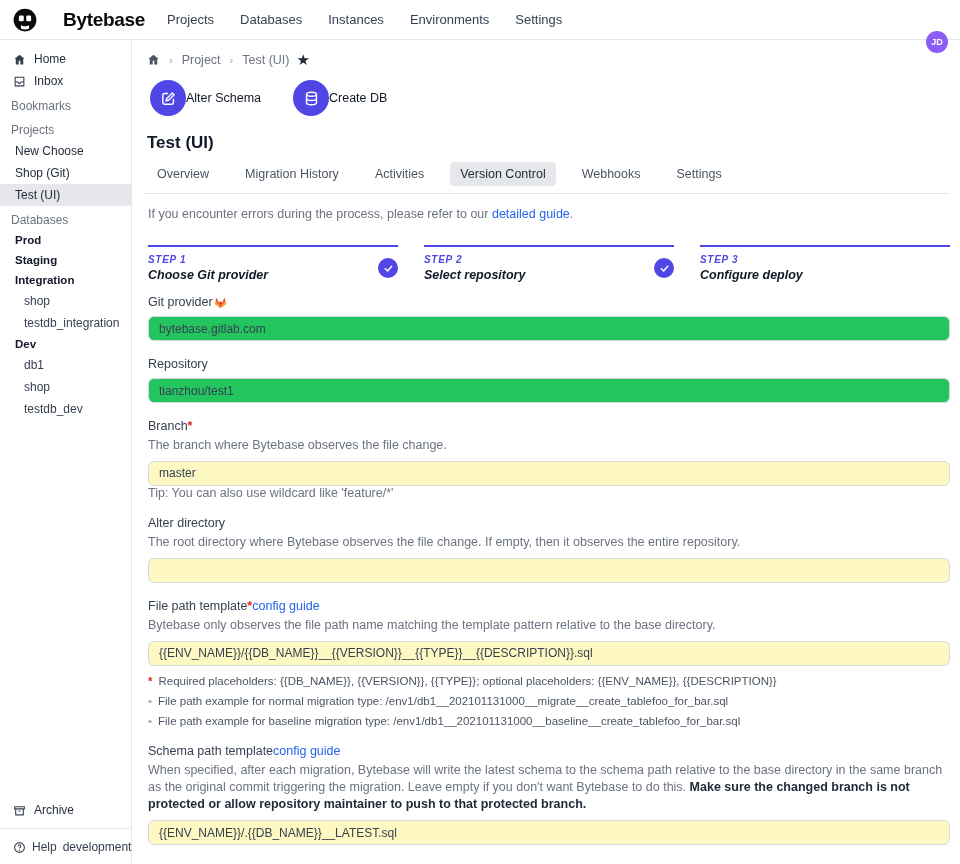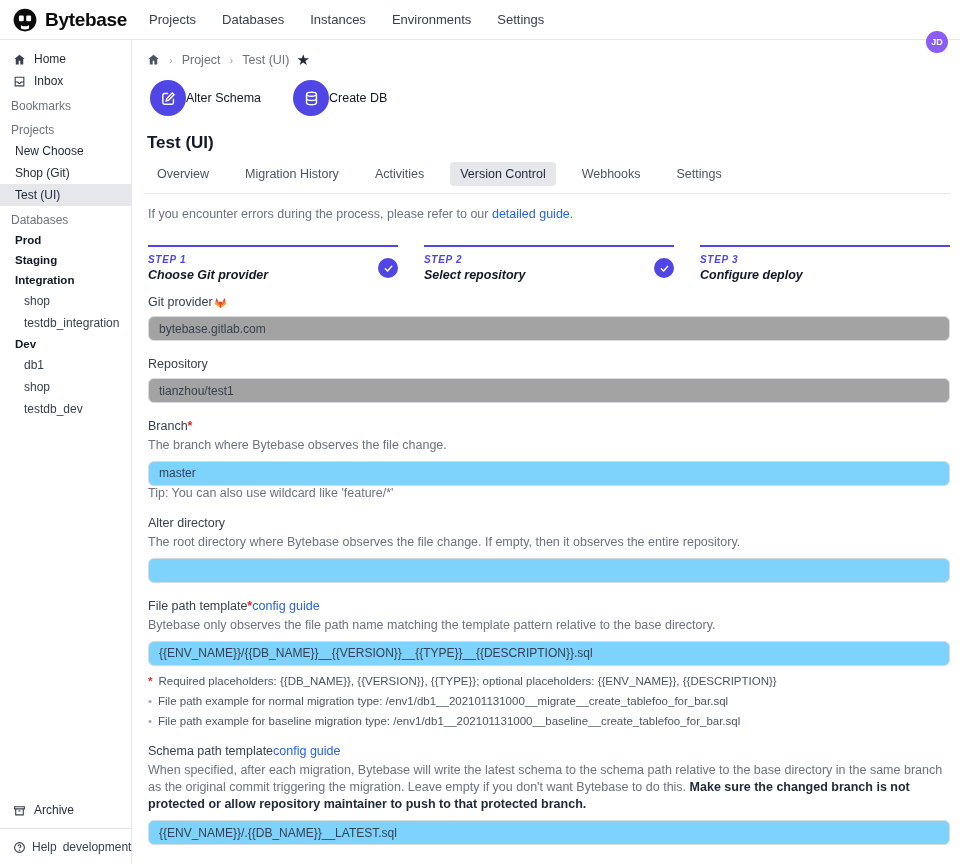--- a/index.html
+++ b/index.html
@@ -5,21 +5,21 @@
   * { box-sizing: border-box; }
   html,body { margin:0; padding:0; }
   body {
     width:960px; height:864px; overflow:hidden; background:#fff;
     font-family:"Liberation Sans", sans-serif; color:#374151;
   }
   svg { display:block; }
 
   
   .navbar { height:40px; display:flex; align-items:center; padding:0 12px; border-bottom:1px solid #e5e7eb; }
-  .brand { display:flex; align-items:center; gap:7px; }
+  .brand { display:flex; align-items:center; gap:25px; }
   .brand-name { font-size:19px; font-weight:800; color:#0b0b0b; letter-spacing:-0.3px; }
   .nav-links { display:flex; gap:26px; margin-left:22px; font-size:13px; color:#374151; }
   .nav-links span { cursor:default; }
   .avatar { margin-left:auto; width:22px; height:22px; border-radius:50%; background:#8b5cf6; color:#fff; font-size:9px; font-weight:700; display:flex; align-items:center; justify-content:center;margin-top:44px; }
 
   
   .app { display:flex; height:824px; }
   .sidebar { width:132px; flex-shrink:0; border-right:1px solid #e5e7eb; display:flex; flex-direction:column; padding-top:8px; font-size:12px; }
   .main { flex:1; padding:8px 10px 0 12px; overflow:hidden; }
 
@@ -60,22 +60,22 @@
   .step-title { color:#111827; font-weight:600; font-size:12.5px; margin-top:3px; }
   .step-check { position:absolute; right:0; top:11px; width:20px; height:20px; border-radius:50%; background:#4f46e5; display:flex; align-items:center; justify-content:center; }
 
   
   .form { margin-top:13px; }
   .fgroup { margin-bottom:16px; }
   .flabel { display:flex; align-items:center; color:#374151; font-weight:500; font-size:12.5px; }
   .req { color:#dc2626; font-weight:700; }
   .fdesc { color:#6b7280; margin-top:4px; line-height:1.35; }
   .fdesc b { color:#1f2937; }
-  .finput { display:block; margin-top:7px; width:100%; height:25px; border:1px solid #d7dade; border-radius:6px; padding:0 10px; font-size:12px; color:#374151; background:#7dd3fc; font-family:inherit; outline:none; }
-  .finput.dim { background:#a3a3a3; }
+  .finput { display:block; margin-top:7px; width:100%; height:25px; border:1px solid #d7dade; border-radius:6px; padding:0 10px; font-size:12px; color:#374151; background:#fef9c3; font-family:inherit; outline:none; }
+  .finput.dim { background:#22c55e; }
   .ftip { color:#6b7280; }
   .fnotes { margin-top:8px; }
   .fnote { display:flex; gap:6px; color:#4b5563; font-size:11.5px; margin-top:5px; line-height:1.3; }
   .fnote .m { color:#9ca3af; }
   .fnote .m.red { color:#dc2626; font-weight:700; }
 </style>
 </head>
 <body>
 
 <div class="navbar">

